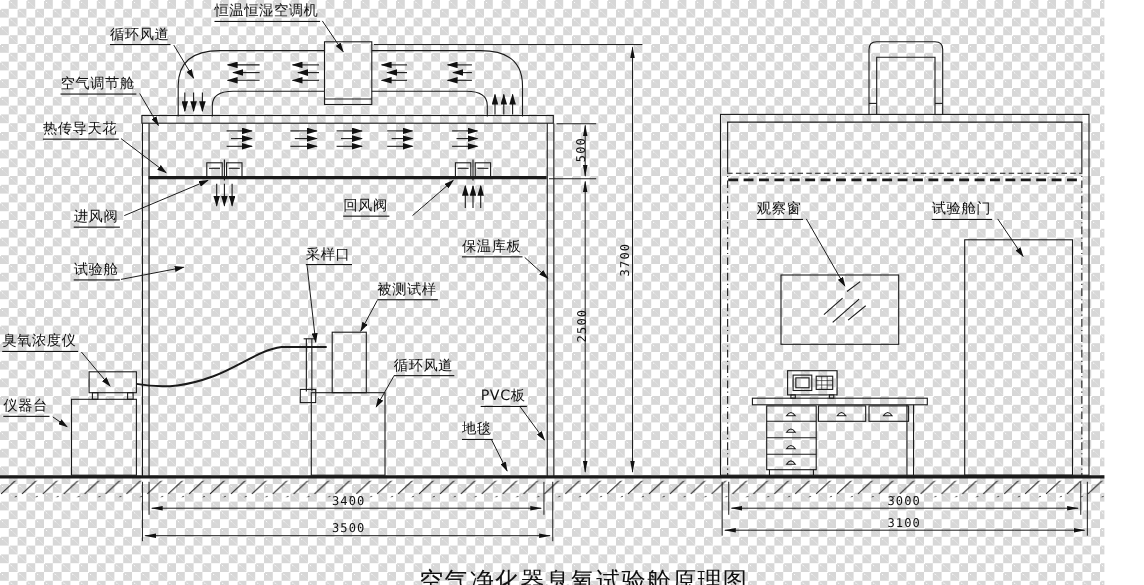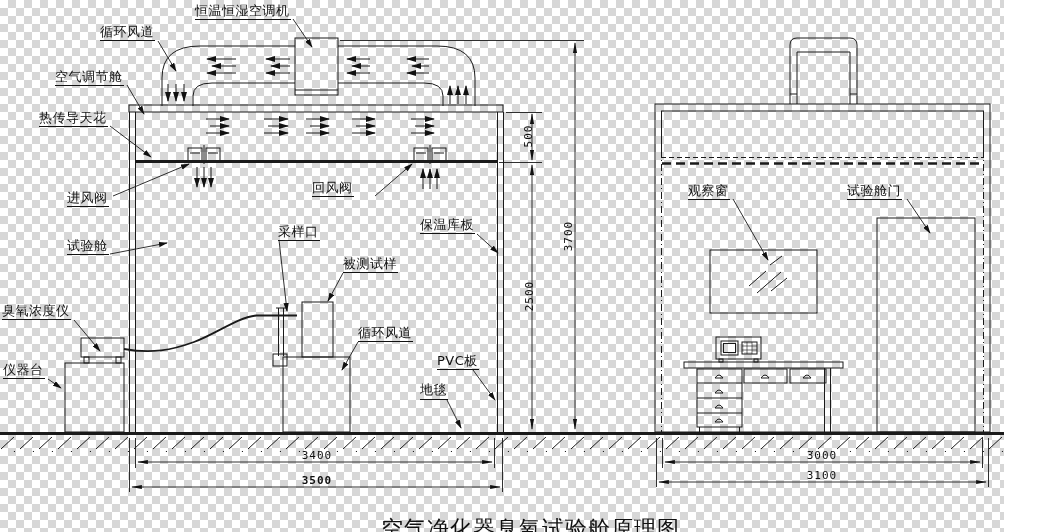--- a/index.html
+++ b/index.html
@@ -35,21 +35,21 @@
   .lb-sample{left:343px;top:257px;}
   .lb-insul{left:420px;top:218px;}
   .lb-stand{left:358px;top:326px;}
   .lb-pvc{left:437px;top:354px;}
   .lb-carpet{left:420px;top:384px;font-family:Liberation Mono, monospace;}
   .lb-ozone{left:2px;top:304px;}
   .lb-instr{left:3px;top:363px;}
   .lb-window{left:688px;top:184px;}
   .lb-door{left:847px;top:184px;}
   .dm-3400{left:285px;top:450px;width:64px;}
-  .dm-3500{left:285px;top:475px;width:64px;font-weight:bold;}
+  .dm-3500{left:285px;top:475px;width:64px;}
   .dm-3000{left:790px;top:450px;width:64px;}
   .dm-3100{left:790px;top:470px;width:64px;}
   .dm-500{left:504px;top:130px;width:50px;}
   .dm-2500{left:505px;top:290px;width:50px;}
   .dm-3700{left:544px;top:230px;width:50px;}
   .title{
     position:absolute;z-index:2;left:340px;top:516px;width:340px;text-align:right;
     font:22px/26px "DejaVu Serif",serif;color:#111;letter-spacing:1px;
   }
   .wm{

